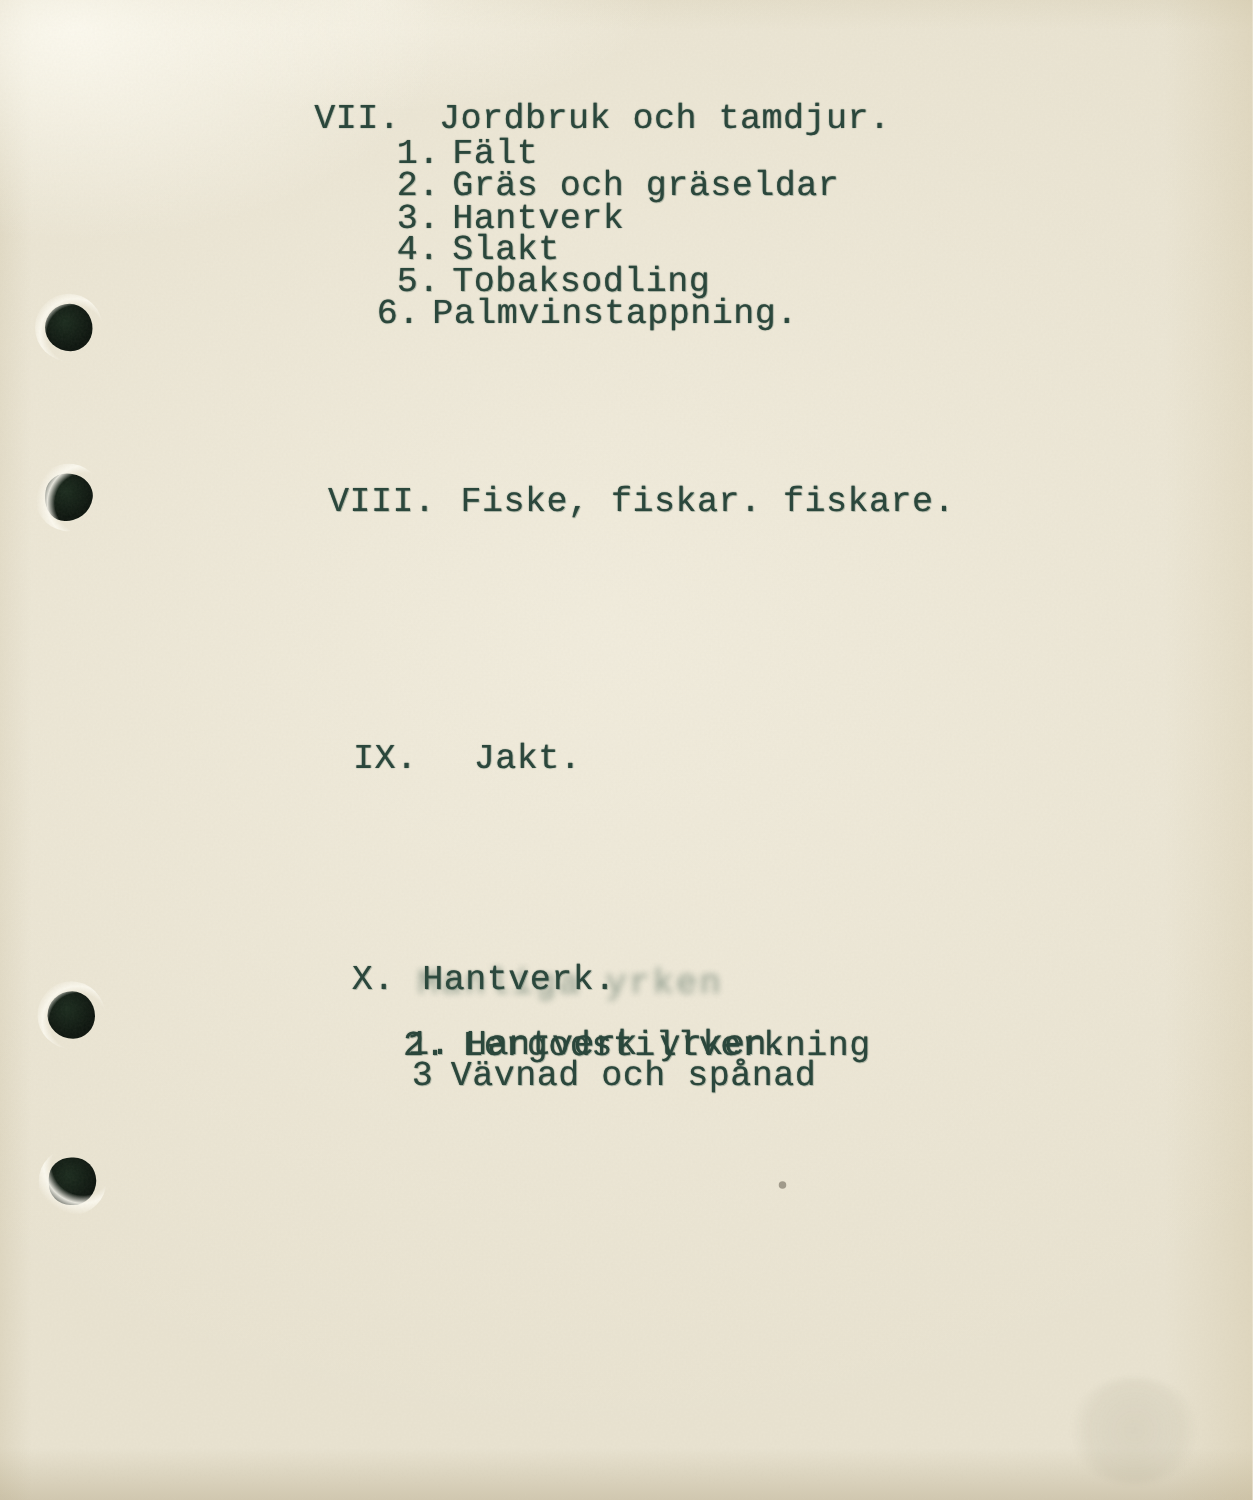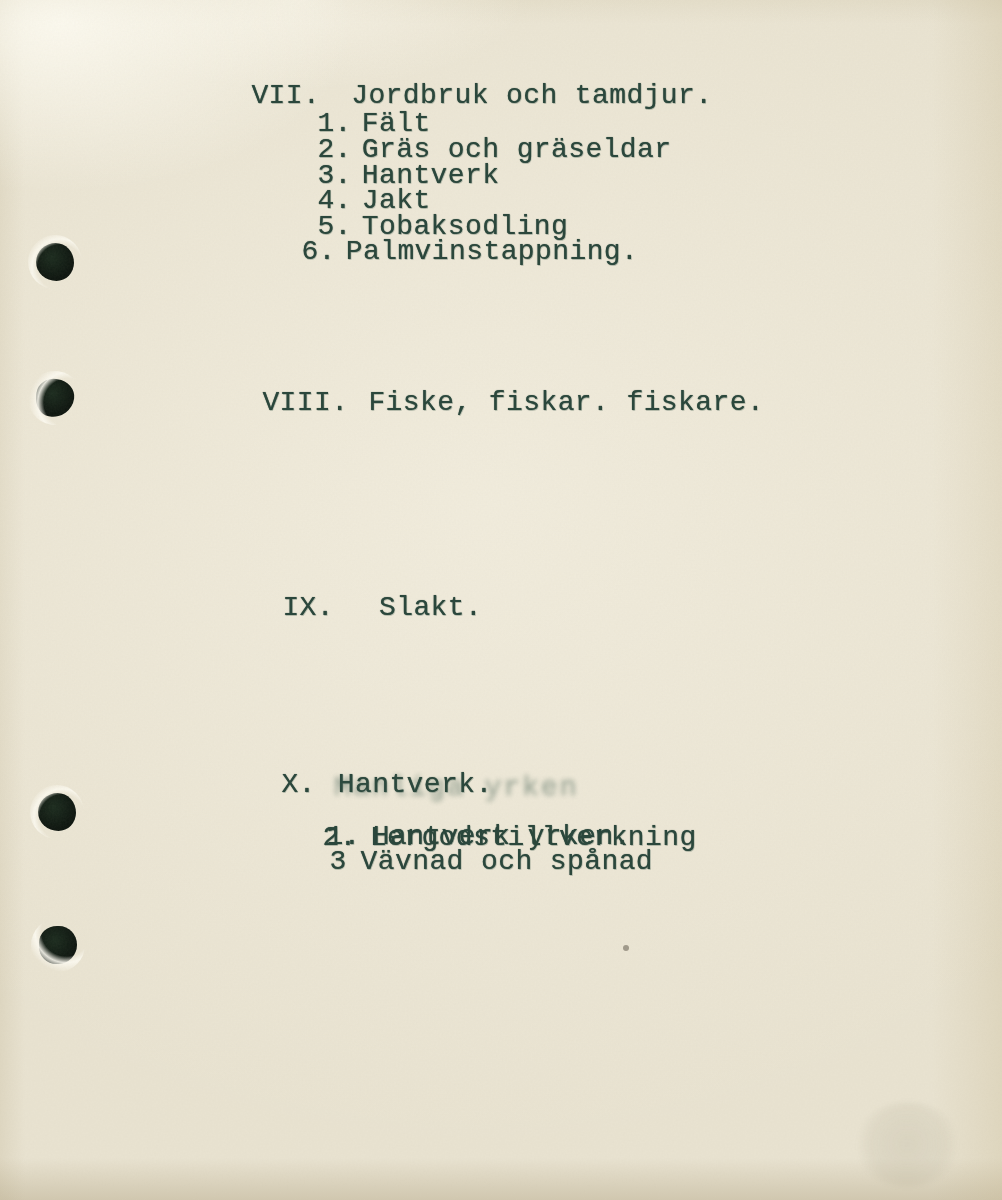--- a/index.html
+++ b/index.html
@@ -105,35 +105,35 @@
 <div class="line" style="left:283px; top:85px;">
   <span>1.</span><span class="title-gap m10"></span><span>Fält</span>
 </div>
 <div class="line" style="left:283px; top:111px;">
   <span>2.</span><span class="title-gap m10"></span><span>Gräs och gräseldar</span>
 </div>
 <div class="line" style="left:283px; top:137px;">
   <span>3.</span><span class="title-gap m10"></span><span>Hantverk</span>
 </div>
 <div class="line" style="left:283px; top:162px;">
-  <span>4.</span><span class="title-gap m10"></span><span>Jakt</span>
+  <span>4.</span><span class="title-gap m10"></span><span>Slakt</span>
 </div>
 <div class="line" style="left:283px; top:188px;">
   <span>5.</span><span class="title-gap m10"></span><span>Tobaksodling</span>
 </div>
 <div class="line" style="left:267px; top:213px;">
   <span>6.</span><span class="title-gap m10"></span><span>Palmvinstappning.</span>
 </div>
 
 <div class="line" style="left:228px; top:364px;">
   <span>VIII.</span><span class="title-gap g20"></span><span>Fiske, fiskar. fiskare.</span>
 </div>
 
 <div class="line" style="left:248px; top:569px;">
-  <span>IX.</span><span class="title-gap g45"></span><span>Slakt.</span>
+  <span>IX.</span><span class="title-gap g45"></span><span>Jakt.</span>
 </div>
 
 <div class="line" style="left:247px; top:746px;">
   <span>X.</span><span class="title-gap g22"></span><span>Hantverk.</span>
 </div>
 <div class="line" style="left:292px; top:772px;">
   <span class="ghost">Manliga yrken</span>
   <span>1.</span><span class="title-gap m12"></span><span>Hantverk yrken.</span>
 </div>
 <div class="line" style="left:288px; top:799px;">

